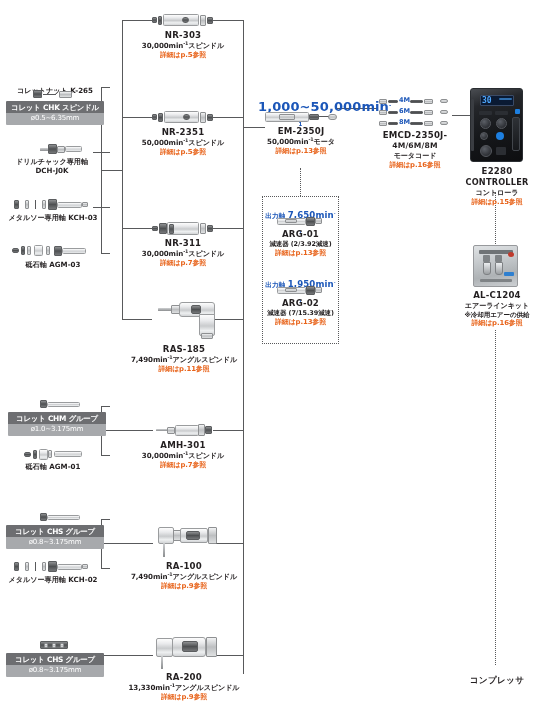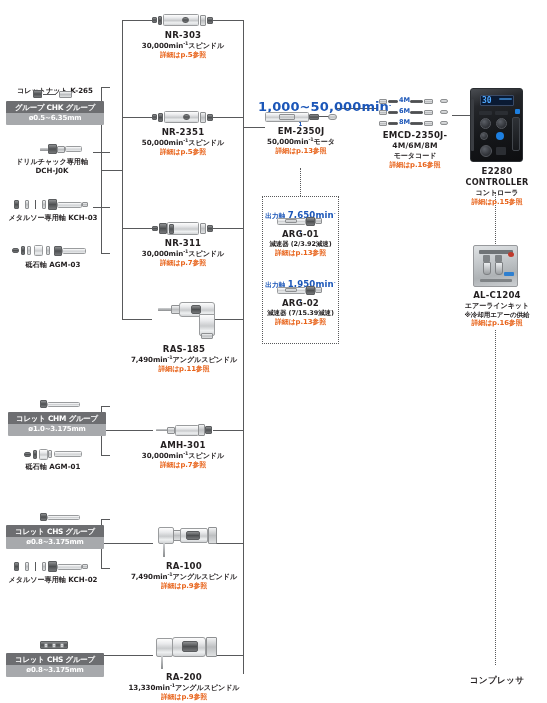--- a/index.html
+++ b/index.html
@@ -36,21 +36,21 @@
   
   .grp-box {
     position: absolute;
     background: linear-gradient(180deg,#6d6e71 0%,#6d6e71 52%,#a7a9ac 52%,#a7a9ac 100%);
     color: #ffffff;
     text-align: center;
     border-radius: 1px;
     padding-top: 1px;
   }
   .grp-box .t1 { font-size: 7.4px; font-weight: bold; line-height: 11px; display:block; letter-spacing:-0.2px;}
-  .grp-box .t2 { font-size: 7px; font-weight: bold; line-height: 10px; display:block; letter-spacing:-0.2px;}
+  .grp-box .t2 { font-size: 7px; font-weight: normal; line-height: 10px; display:block; letter-spacing:-0.2px;}
   .acc-label { position: absolute; font-size: 7.1px; font-weight: bold; text-align: center; line-height: 1.2; }
 
   
   .dash-panel {
     position: absolute;
     border: 1.6px dotted #58595b;
     background: #ffffff;
   }
 
   
@@ -156,21 +156,21 @@
     <span>コレットナット K-265</span>
   </div>
 
   <div class="art" style="left:33px; top:88px; width:46px; height:11px;">
     <div class="body-dark" style="left:0; top:2px; width:9px; height:8px; border-radius:1px 0 0 1px;"></div>
     <div class="ln lnh" style="left:10px; top:6px; width:13px; background:#58595b;"></div>
     <div class="body-mid" style="left:26px; top:2.5px; width:13px; height:7px;"></div>
   </div>
 
   <div class="grp-box" style="left:6px; top:101px; width:98px; height:24px;">
-    <span class="t1">グループ CHK グループ</span>
+    <span class="t1">コレット CHK スピンドル</span>
     <span class="t2">ø0.5~6.35mm</span>
   </div>
 
   <div class="art" style="left:40px; top:143px; width:50px; height:12px;">
     <div class="tip" style="left:0; top:4.5px; width:8px; height:3px;"></div>
     <div class="body-dark" style="left:8px; top:1px; width:9px; height:10px;"></div>
     <div class="body-mid" style="left:17px; top:2.5px; width:8px; height:7px;"></div>
     <div class="body-gray" style="left:25px; top:3px; width:17px; height:6px;"></div>
   </div>
   <div class="acc-label" style="left:6px; top:158px; width:92px;">

